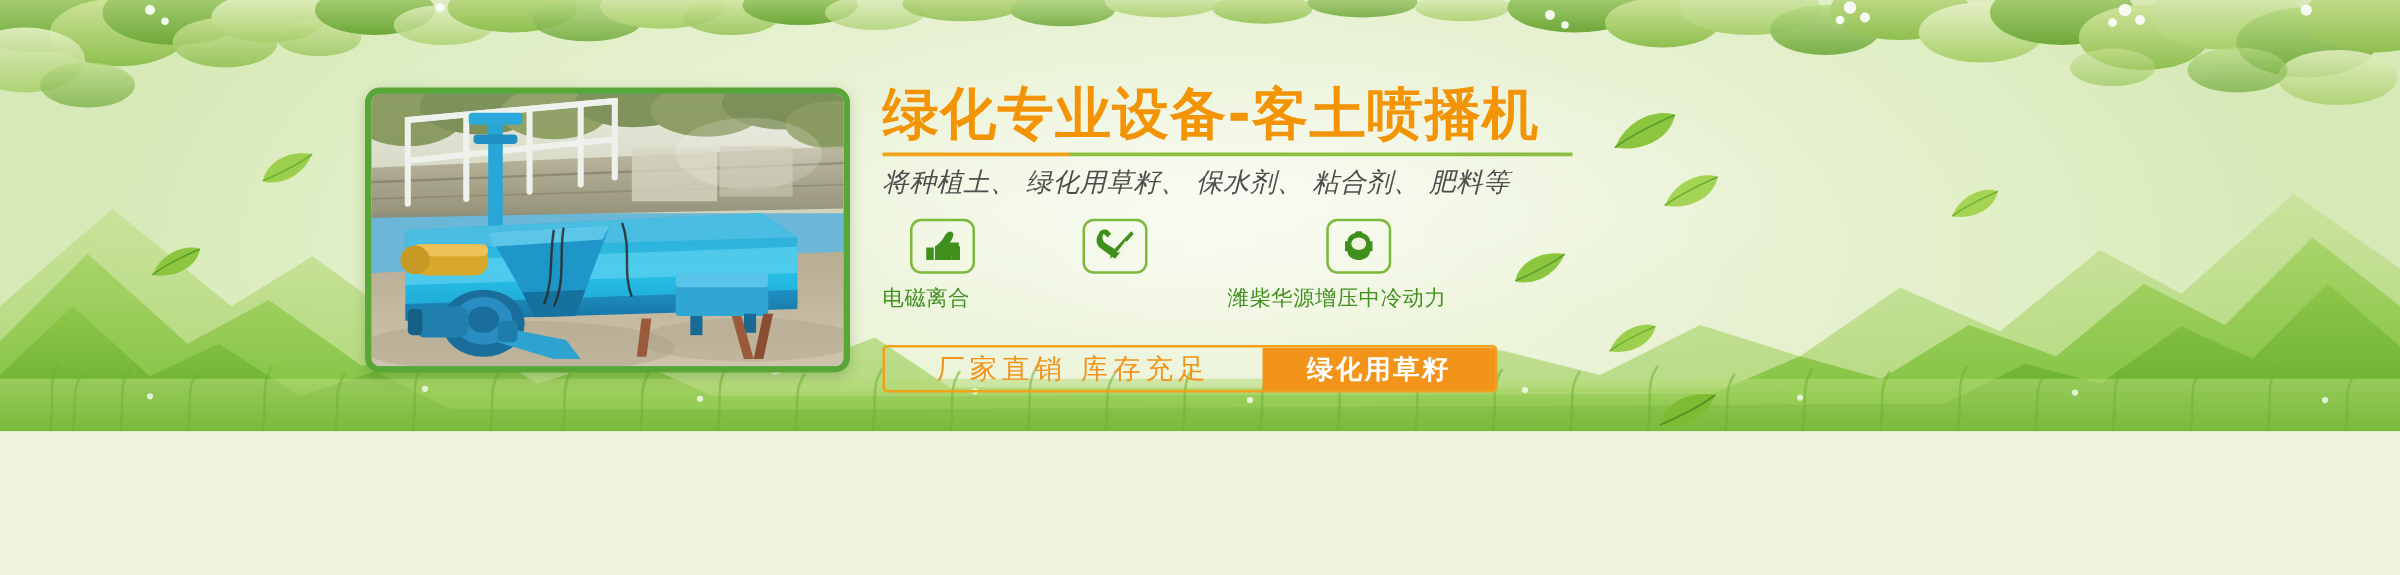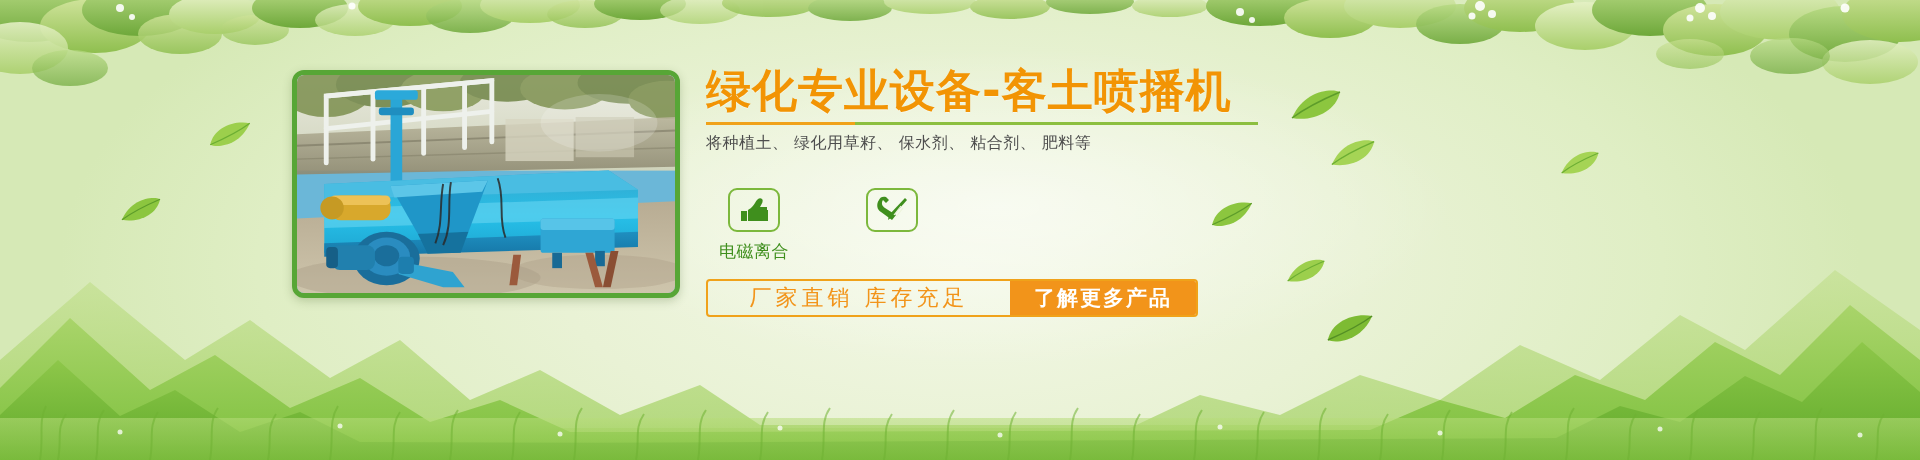--- a/index.html
+++ b/index.html
@@ -5,21 +5,21 @@
   * { margin:0; padding:0; box-sizing:border-box; }
   html,body { width:1920px; height:460px; overflow:hidden; }
   body {
     font-family:"DejaVu Sans","Liberation Sans",sans-serif;
     background:#eef4dc;
   }
 
   
   .banner {
     position:relative;
-    width:1920px; height:460px;
+    width:1920px; height:345px;
     overflow:hidden;
     background:
       radial-gradient(ellipse 900px 400px at 50% 58%, #f3f8e6 0%, #e9f2d5 45%, #dfeec4 78%, #d6e9b6 100%);
   }
 
   
   .glow {
     position:absolute; left:28%; top:10%; width:48%; height:70%;
     background:radial-gradient(ellipse at center, rgba(255,255,255,.55), rgba(255,255,255,0) 70%);
     pointer-events:none;
@@ -69,54 +69,55 @@
     white-space:nowrap;
     text-shadow:0 1px 0 rgba(255,255,255,.4);
   }
   .divider {
     margin-top:6px;
     width:552px; height:3px;
     background:linear-gradient(to right,#f0a21a 0%,#f0a21a 27%,#8cbf3f 27%,#8cbf3f 100%);
   }
   .subtitle {
     margin-top:7px;
-    font-size:16px;
+    font-size:21px;
     line-height:1.38;
     color:#4d4d4d;
     letter-spacing:.5px;
     white-space:nowrap;
+    font-style:italic;
   }
 
   
   .features {
     margin-top:14px;
     display:flex;
     align-items:flex-start;
   }
-  .feature { text-align:center;margin-top:20px; }
+  .feature { text-align:left; }
   .icon-box {
     width:52px; height:44px;
     margin:0 auto;
     border:2px solid #7cb83c;
     border-radius:9px;
     display:flex; align-items:center; justify-content:center;
     background:transparent;
   }
   .icon-box svg { display:block; }
   .feature-label {
     margin-top:8px;
     font-size:17px;
     color:#3f8f1d;
     white-space:nowrap;
     letter-spacing:.5px;
   }
 
   
   .cta-bar {
-    margin-top:16px;
+    margin-top:26px;
     display:flex;
     align-items:stretch;
     width:492px;
     height:38px;
     border:2px solid #f0a21a;
     border-radius:4px;
     overflow:hidden;
   }
   .cta-text {
     flex:1;
@@ -470,22 +471,32 @@
         <div class="icon-box">
           <svg width="32" height="28" viewBox="0 0 32 28">
             <path d="M3,4 C0,8 1,14 5,16 L16,24 L20,19 L9,12 C6,10 5,7 7,4 L10,7 L13,4 L10,1 C7,0 4,1 3,4 Z" fill="#3f8f1d"></path>
             <path d="M29,2 L31,4 L16,21 L12,24 L13,19 Z" fill="#3f8f1d"></path>
             <path d="M18,19 L25,10" stroke="#eef4dc" stroke-width="1.2"></path>
             <path d="M20,21 L27,12" stroke="#eef4dc" stroke-width="1.2"></path>
           </svg>
         </div>
       </div>
 
+      <div class="feature" style="width:210px;">
+        <div class="icon-box">
+          <svg width="30" height="28" viewBox="0 0 30 28">
+            <path d="M6,10 C6,6 10,3 15,3 C20,3 24,6 24,10 L26,10 L26,18 L24,18 C24,22 20,25 15,25 C10,25 6,22 6,18 L4,18 L4,10 Z" fill="#3f8f1d"></path>
+            <ellipse cx="15" cy="12" rx="6" ry="5" fill="#eef4dc"></ellipse>
+            <rect x="12" y="2" width="6" height="4" rx="1.5" fill="#3f8f1d"></rect>
+          </svg>
+        </div>
+        <div class="feature-label">潍柴华源增压中冷动力</div>
+      </div>
 
     </div>
 
     <div class="cta-bar">
       <div class="cta-text">厂家直销  库存充足</div>
-      <div class="cta-button">了解更多产品</div>
+      <div class="cta-button">绿化用草籽</div>
     </div>
 
   </div>
 </div>
 
 </body></html>

